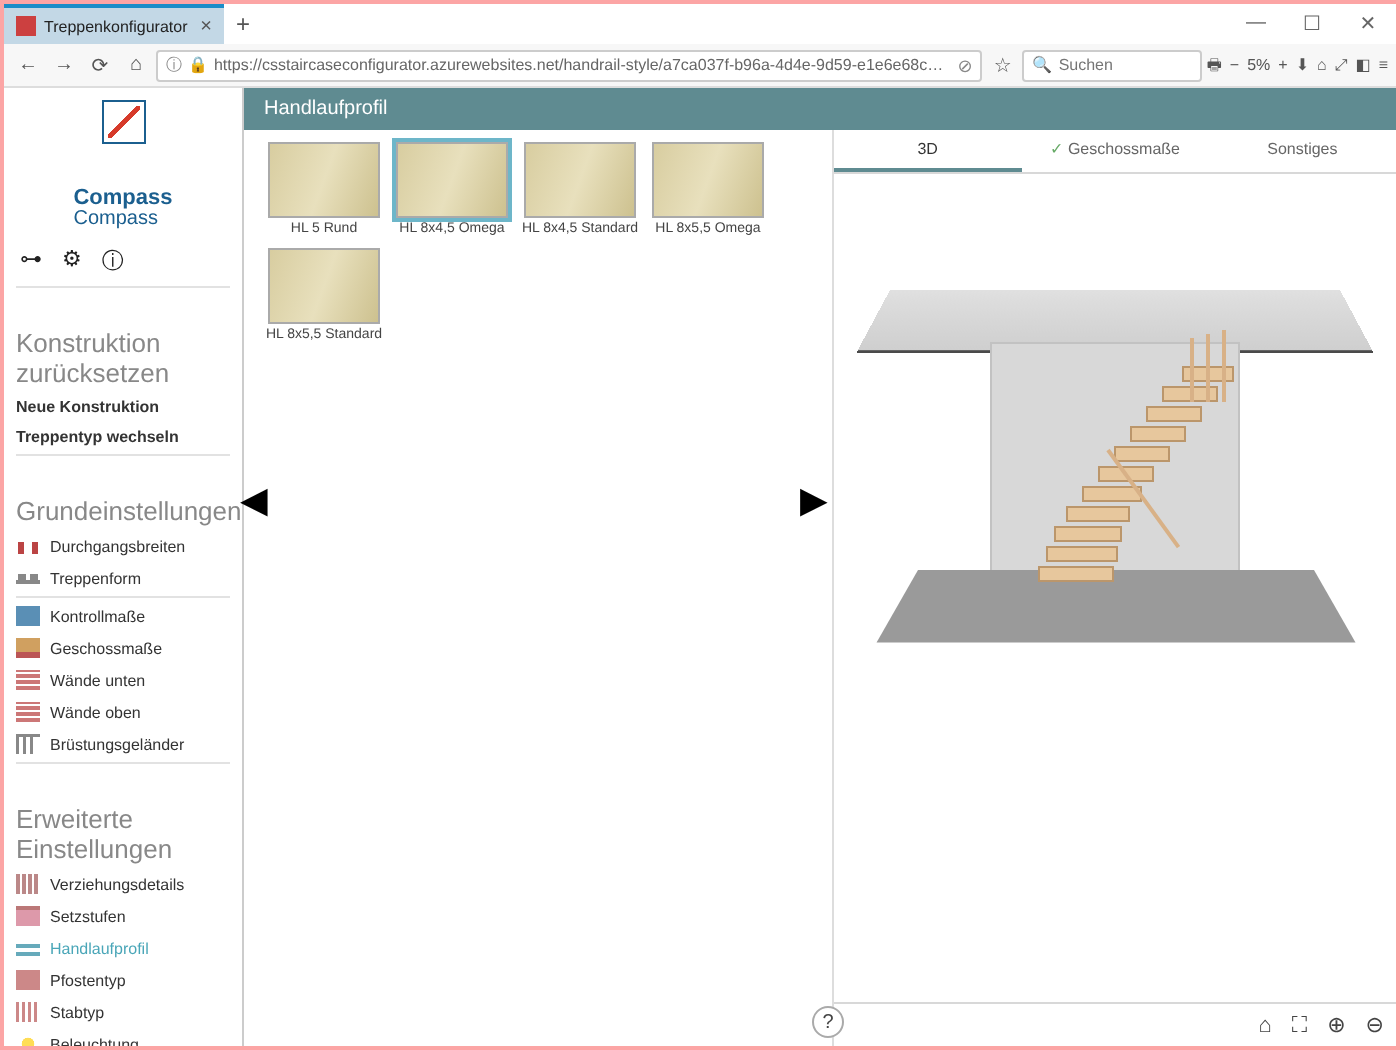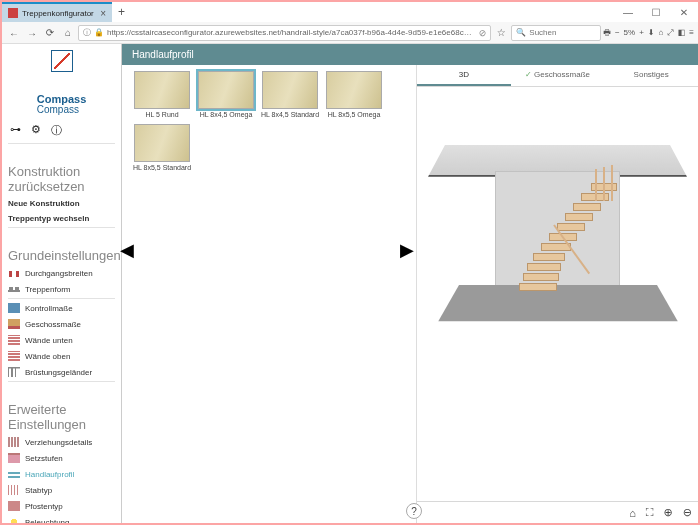--- a/index.html
+++ b/index.html
@@ -182,26 +182,26 @@
         </div>
       <div class="item">
           <span class="icn ic-riser"></span>
           <span>Setzstufen</span>
         </div>
       <div class="item selected">
           <span class="icn ic-hand"></span>
           <span>Handlaufprofil</span>
         </div>
       <div class="item">
+          <span class="icn ic-post"></span>
+          <span>Pfostentyp</span>
+        </div>
+      <div class="item">
           <span class="icn ic-stab"></span>
           <span>Stabtyp</span>
-        </div>
-      <div class="item">
-          <span class="icn ic-post"></span>
-          <span>Pfostentyp</span>
         </div>
       <div class="item">
           <span class="icn ic-light"></span>
           <span>Beleuchtung</span>
         </div>
       <div class="item">
           <span class="icn ic-inlay"></span>
           <span>Stufeneinlagen</span>
         </div>
     </div>

